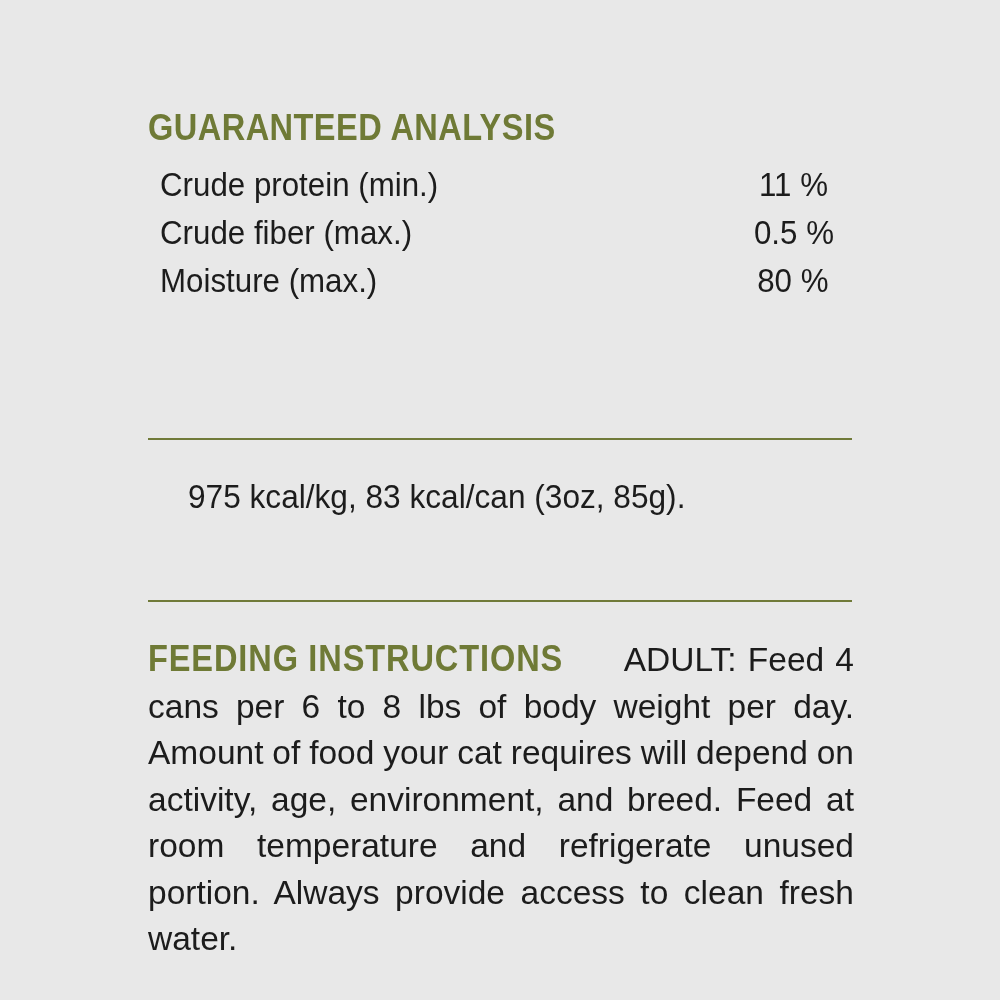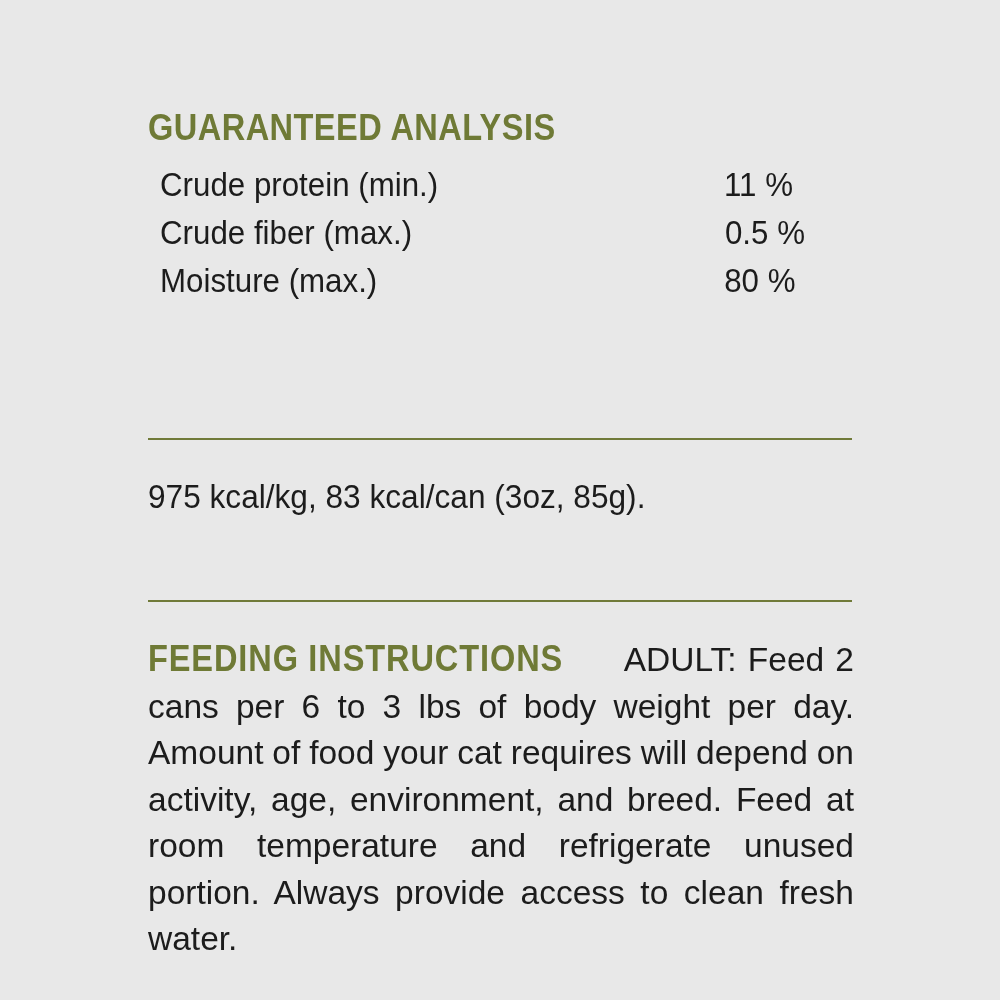--- a/index.html
+++ b/index.html
@@ -54,21 +54,21 @@
     color: #1c1c1c;
     font-weight: 400;
     transform-origin: left center;
     white-space: nowrap;
   }
   .ga-table td.ga-name {
     text-align: left;
     width: 560px;
   }
   .ga-table td.ga-val {
-    text-align: left;
+    text-align: center;
     width: 144px;
     padding-right: 2px;
   }
   .ga-name span, .ga-val span {
     display: inline-block;
     transform: scaleX(0.92);
   }
   .ga-name span { transform-origin: left center; }
   .ga-val span  { transform-origin: right center; }
 
@@ -170,26 +170,26 @@
       <tr>
         <td class="ga-name"><span>Moisture (max.)</span></td>
         <td class="ga-val"><span>80 %</span></td>
       </tr>
     </tbody>
   </table>
 
   <div class="rule rule-1"></div>
 
   <div class="calorie-block">
-    <div style="white-space:nowrap;">
+    <div style="white-space:nowrap;margin-left:40px;">
       <span class="calorie-line2">975 kcal/kg, 83 kcal/can (3oz, 85g).</span>
     </div>
   </div>
 
   <div class="rule rule-2"></div>
 
   <div class="feeding-block">
     <div class="feed-text">
-      <span class="feed-heading">FEEDING INSTRUCTIONS</span><span class="feed-inline">ADULT: Feed 2 cans per 6 to 3 lbs of body weight per day. Amount of food your cat requires will depend on activity, age, environment, and breed. Feed at room temperature and refrigerate unused portion. Always provide access to clean fresh water.</span>
+      <span class="feed-heading">FEEDING INSTRUCTIONS</span><span class="feed-inline">ADULT: Feed 4 cans per 6 to 8 lbs of body weight per day. Amount of food your cat requires will depend on activity, age, environment, and breed. Feed at room temperature and refrigerate unused portion. Always provide access to clean fresh water.</span>
     </div>
   </div>
 
 </div>
 
 </body></html>

